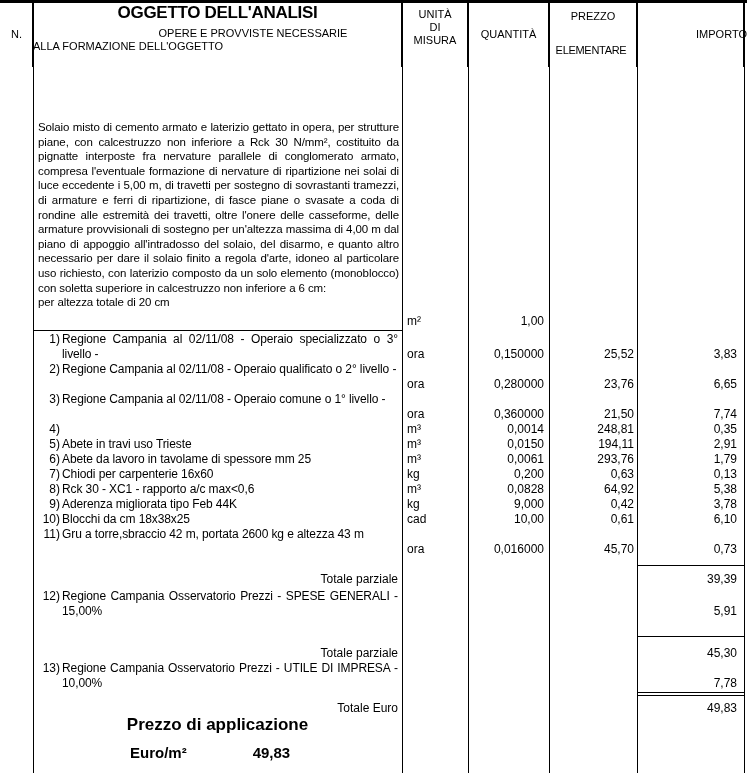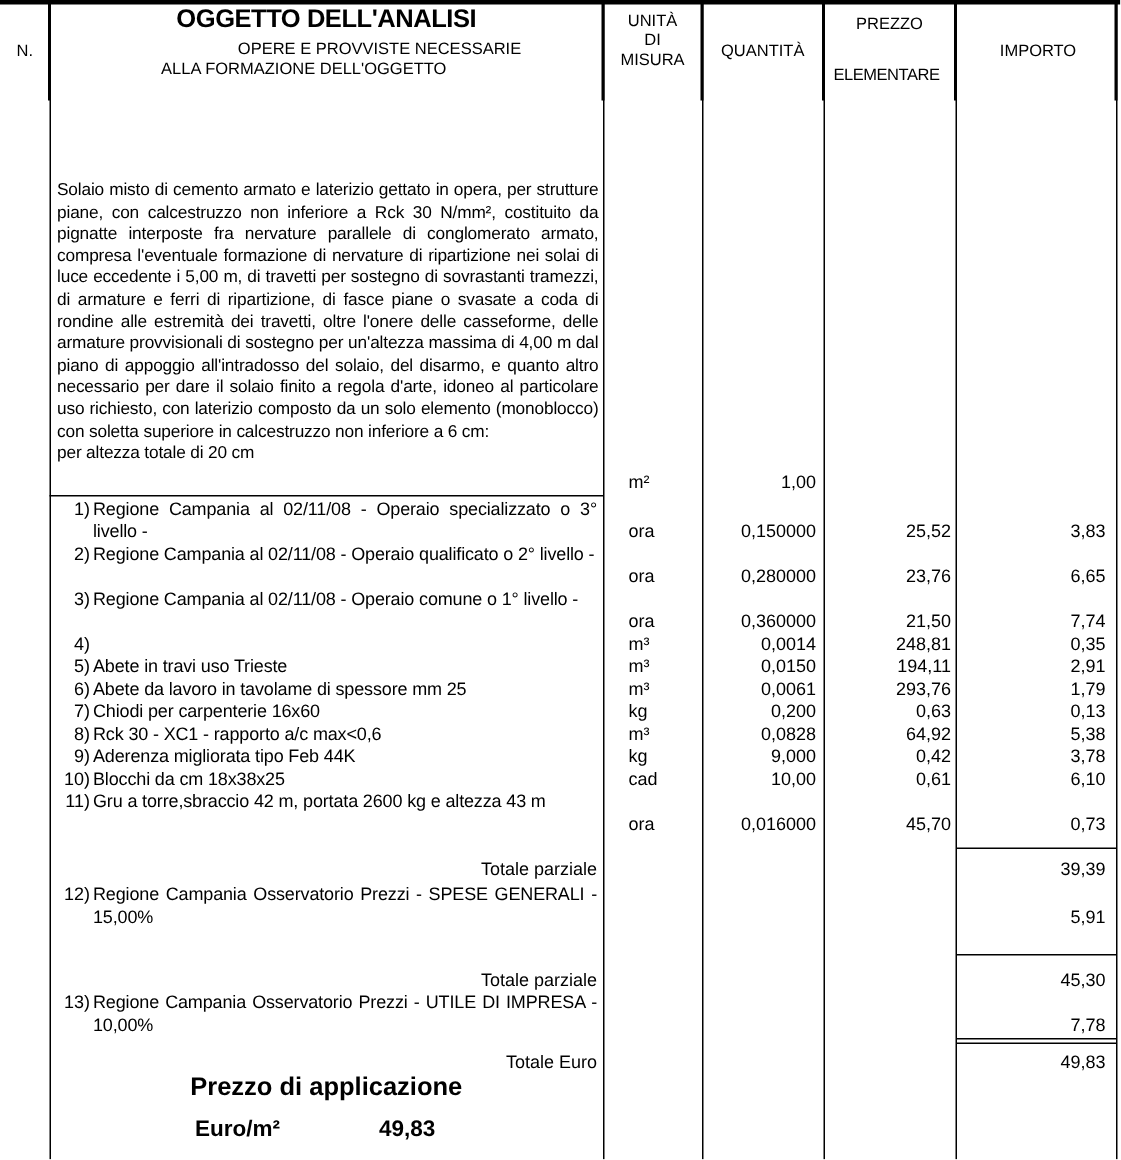--- a/index.html
+++ b/index.html
@@ -16,40 +16,40 @@
   
   .vline { position: absolute; top: 0; height: 773px; width: 1px; background: #000; }
   .vline-th { position: absolute; top: 0; height: 67px; width: 2px; background: #000; }
   .hsep { position: absolute; left: 0; top: 66; width: 747px; height: 3px; background: #000; }
   .desc-sep { position: absolute; left: 33px; top: 330px; width: 369px; height: 1px; background: #000; }
   .amt-line { position: absolute; left: 638px; width: 106px; height: 1px; background: #000; }
   
   .h-n      { position: absolute; left: 0;   top: 28px; width: 33px;  text-align: center; font-size: 11px; }
   .h-title  { position: absolute; left: 33px; top: 3px; width: 369px; text-align: center; font-weight: bold; font-size: 17px; letter-spacing: -0.3px; }
   .h-sub1   { position: absolute; left: 33px; top: 27px; width: 440px; text-align: center; font-size: 11px; }
-  .h-sub2   { position: absolute; left: 33px; top: 40px; width: 339px; text-align: center; font-size: 11px; }
+  .h-sub2   { position: absolute; left: 33px; top: 40px; width: 339px; text-align: left; font-size: 11px; }
   .h-unit   { position: absolute; left: 402px; top: 8px;  width: 66px; text-align: center; font-size: 11px; line-height: 13px; }
   .h-qty    { position: absolute; left: 468px; top: 28px; width: 81px; text-align: center; font-size: 11px; }
   .h-price1 { position: absolute; left: 549px; top: 10px; width: 88px; text-align: center; font-size: 11px; }
   .h-price2 { position: absolute; left: 549px; top: 44px; width: 84px; text-align: center; font-size: 11px; letter-spacing: -0.3px; }
-  .h-amt    { position: absolute; left: 637px; top: 28px; width: 110px; text-align: center; font-size: 11px; }
+  .h-amt    { position: absolute; left: 637px; top: 28px; width: 110px; text-align: right; font-size: 11px; }
   
   .para {
     position: absolute; left: 38px; top: 101px; width: 361px;
     font-size: 11.5px; line-height: 14.6px; text-align: justify; letter-spacing: -0.1px; margin-top: 19px;
   }
   .para .last-line { text-align: left; }
   .row { display: flex; align-items: flex-end; width: 747px; line-height: 15px; }
   .row-abs { position: absolute; left: 0; }
   .row-h15 { height: 15px; }
   .row-h30 { height: 30px; }
   .c-n     { width: 33px;  flex: none; }
   .c-desc  { width: 369px; flex: none; box-sizing: border-box; align-self: flex-start; display: flex; }
   .c-desc-r{ width: 369px; flex: none; box-sizing: border-box; text-align: right; padding-right: 4px; }
-  .c-unit  { width: 66px;  flex: none; box-sizing: border-box; padding-left: 17px; }
+  .c-unit  { width: 66px;  flex: none; box-sizing: border-box; padding-left: 5px; }
   .c-qty   { width: 81px;  flex: none; box-sizing: border-box; padding-right: 5px;  text-align: right; }
   .c-price { width: 88px;  flex: none; box-sizing: border-box; padding-right: 3px;  text-align: right; }
   .c-amt   { width: 110px; flex: none; box-sizing: border-box; padding-right: 10px; text-align: right; }
   .item-num  { width: 27px; flex: none; text-align: right; }
   .item-text { flex: 1; margin-left: 2px; margin-right: 4px; text-align: justify; letter-spacing: -0.1px; }
   .items-block { position: absolute; left: 0; top: 332px; width: 747px; }
   
   .price-app {
     position: absolute; left: 33px; top: 715px; width: 369px;
     text-align: center; font-weight: bold; font-size: 17px;

